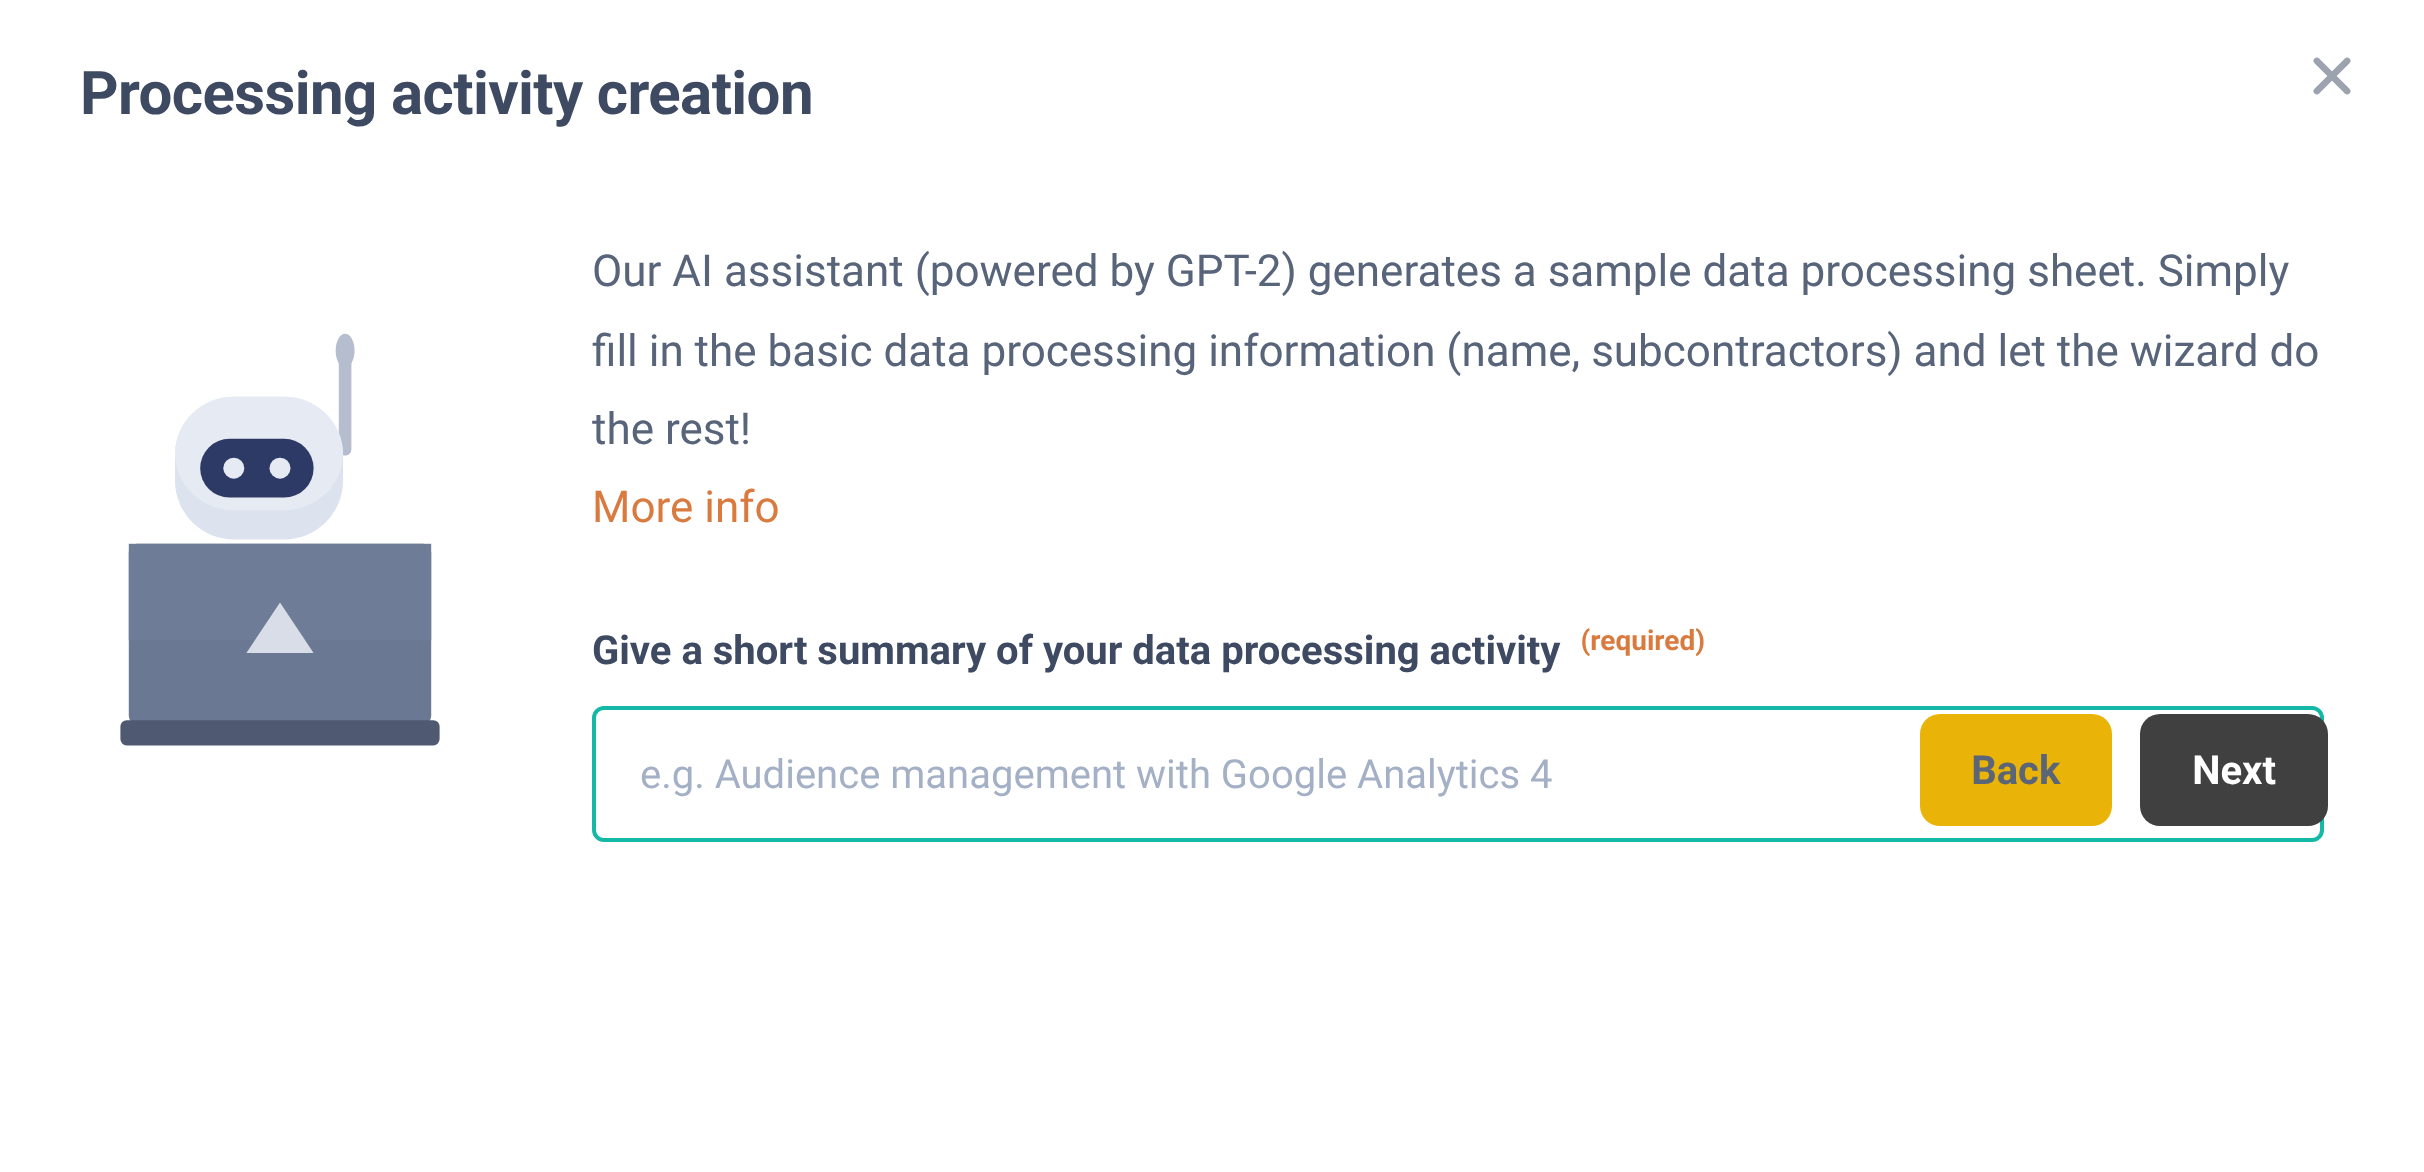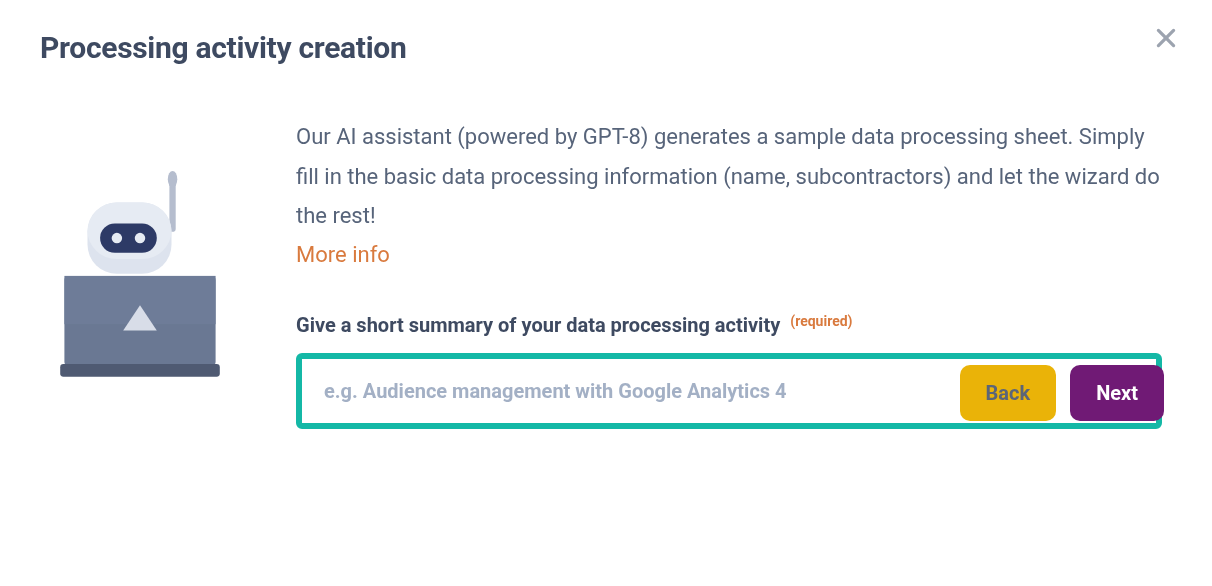--- a/index.html
+++ b/index.html
@@ -89,24 +89,23 @@
     .input-wrap {
       position: relative;
       width: 100%;
     }
     .summary-input {
       width: 100%;
       padding: 20px 86px 20px 22px;
       font-size: 20px;
       font-family: inherit;
       color: #475569;
-      border: 6px solid #14b8a6;
+      border: 2px solid #14b8a6;
       border-radius: 6px;
       outline: none;
-      font-weight: bold;
     }
     .summary-input::placeholder {
       color: #a3b0c5;
     }
     .char-counter {
       position: absolute;
       right: 22px;
       top: 50%;
       transform: translateY(-50%);
       font-size: 20px;
@@ -126,21 +125,21 @@
       border: none;
       border-radius: 10px;
       cursor: pointer;
       font-family: inherit;
     }
     .btn-back {
       background: #eab308;
       color: #5b6578;
     }
     .btn-next {
-      background: #701a75;
+      background: #404040;
       color: #ffffff;
     }
   </style>
 </head>
 <body>
 
 <div class="modal">
 
   <div class="close-btn">
     <svg viewBox="0 0 24 24" width="26" height="26" fill="none" stroke="currentColor" stroke-width="3" stroke-linecap="round">
@@ -169,21 +168,21 @@
         <rect x="8" y="100" width="144" height="86" rx="4" fill="#6a7893"></rect>
         <rect x="8" y="100" width="144" height="46" fill="#6e7c98"></rect>
 
         <rect x="4" y="184" width="152" height="12" rx="3" fill="#4f5a72"></rect>
 
         <polygon points="80,128 96,152 64,152" fill="#d8dde8"></polygon>
       </svg>
     </div>
 
     <div class="text-col">
-      <p class="description">Our AI assistant (powered by GPT-8) generates a sample data processing sheet. Simply fill in the basic data processing information (name, subcontractors) and let the wizard do the rest!</p>
+      <p class="description">Our AI assistant (powered by GPT-2) generates a sample data processing sheet. Simply fill in the basic data processing information (name, subcontractors) and let the wizard do the rest!</p>
       <a class="more-info">More info</a>
 
       <div class="field-label-row">
         <span class="field-label">Give a short summary of your data processing activity</span>
         <span class="required-tag">(required)</span>
       </div>
 
       <div class="input-wrap">
         <input type="text" class="summary-input" placeholder="e.g. Audience management with Google Analytics 4" style="">
         <span class="char-counter">/300</span>

